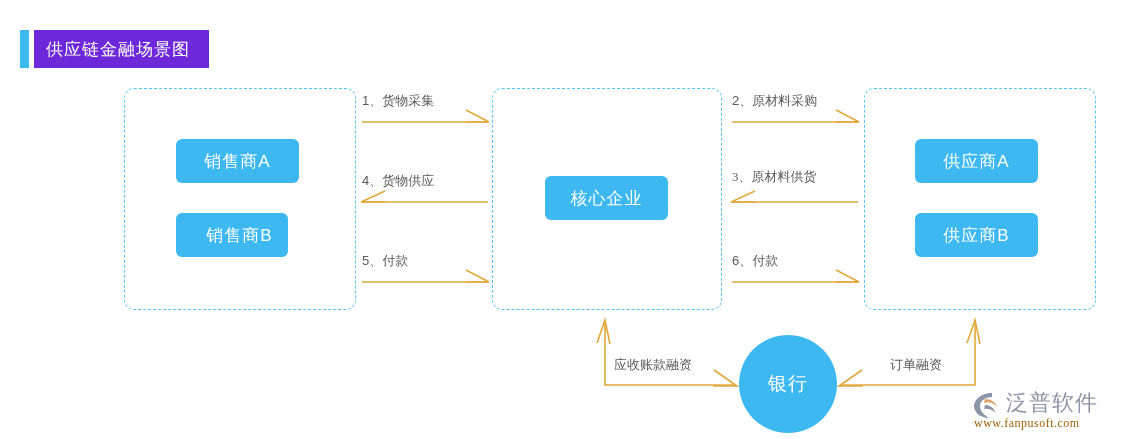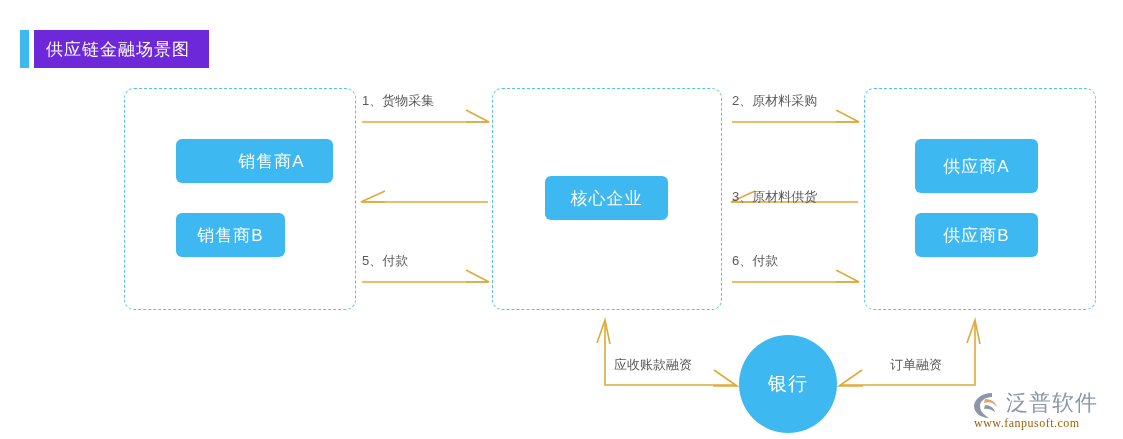--- a/index.html
+++ b/index.html
@@ -62,24 +62,24 @@
     background: #3EB8F0;
     border-radius: 6px;
     color: #ffffff;
     font-size: 17px;
     display: flex;
     align-items: center;
     justify-content: center;
     letter-spacing: 1px;
     white-space: nowrap;
   }
-  #pill-seller-a   { left: 176px; top: 139px; width: 123px; height: 44px; padding-left: 34px; }
-  #pill-seller-b   { left: 176px; top: 213px; width: 109px; height: 44px; }
+  #pill-seller-a   { left: 176px; top: 139px; width: 123px; height: 44px; }
+  #pill-seller-b   { left: 176px; top: 213px; width: 97px; height: 44px; padding-left: 15px; }
   #pill-core       { left: 545px; top: 176px; width: 123px; height: 44px; }
-  #pill-supplier-a { left: 915px; top: 139px; width: 123px; height: 54px; }
+  #pill-supplier-a { left: 915px; top: 139px; width: 123px; height: 44px; }
   #pill-supplier-b { left: 915px; top: 213px; width: 123px; height: 44px; }
 
   
   #bank-circle {
     position: absolute;
     left: 739px;
     top: 335px;
     width: 98px;
     height: 98px;
     border-radius: 50%;
@@ -97,21 +97,21 @@
     position: absolute;
     font-size: 13px;
     color: #5a5a5a;
     white-space: nowrap;
     text-align: left;
   }
   .flow-label-l1 { left: 362px; top: 92px;  width: 128px; }
   .flow-label-l2 { left: 362px; top: 172px; width: 128px; }
   .flow-label-l3 { left: 362px; top: 252px; width: 128px; }
   .flow-label-r1 { left: 732px; top: 92px;  width: 128px; }
-  .flow-label-r2 { left: 732px; top: 188px; width: 128px; }
+  .flow-label-r2 { left: 732px; top: 168px; width: 128px; font-family: Liberation Serif, serif; }
   .flow-label-r3 { left: 732px; top: 252px; width: 128px; }
 
   
   .finance-label {
     position: absolute;
     font-size: 13px;
     color: #5a5a5a;
     white-space: nowrap;
   }
   #finance-label-left  { left: 614px; top: 356px; }
@@ -237,20 +237,21 @@
   </div>
   <div class="entity-pill" id="pill-supplier-b">
     <span>供应商B</span>
   </div>
 
   <div id="bank-circle">
     <span>银行</span>
   </div>
 
   <div class="flow-label flow-label-l1">1、货物采集</div>
+  <div class="flow-label flow-label-l2">4、货物供应</div>
   <div class="flow-label flow-label-l3">5、付款</div>
 
   <div class="flow-label flow-label-r1">2、原材料采购</div>
   <div class="flow-label flow-label-r2">3、原材料供货</div>
   <div class="flow-label flow-label-r3">6、付款</div>
 
   <div class="finance-label" id="finance-label-left">应收账款融资</div>
   <div class="finance-label" id="finance-label-right">订单融资</div>
 
   <div id="brand-logo">

